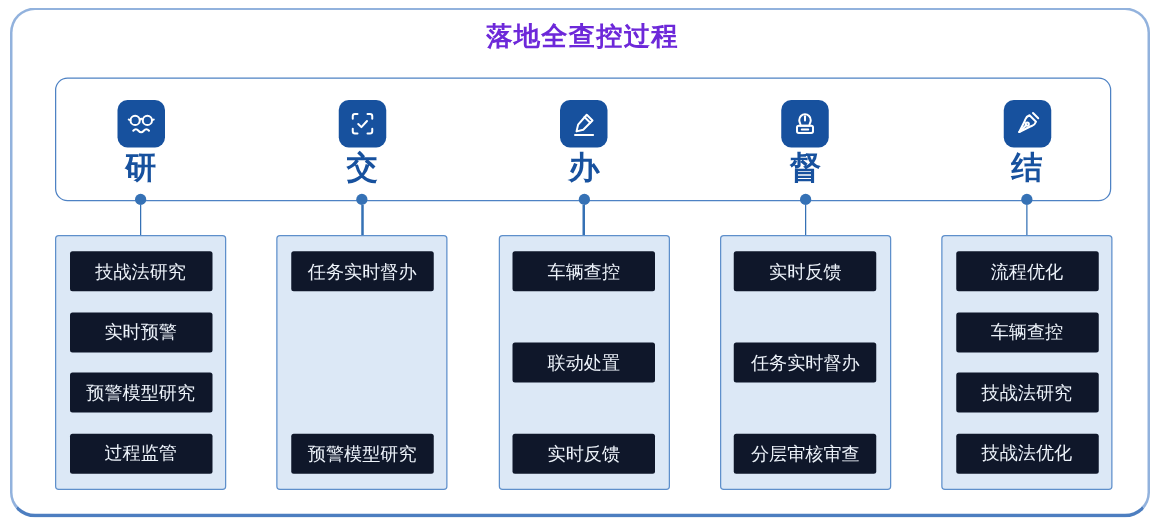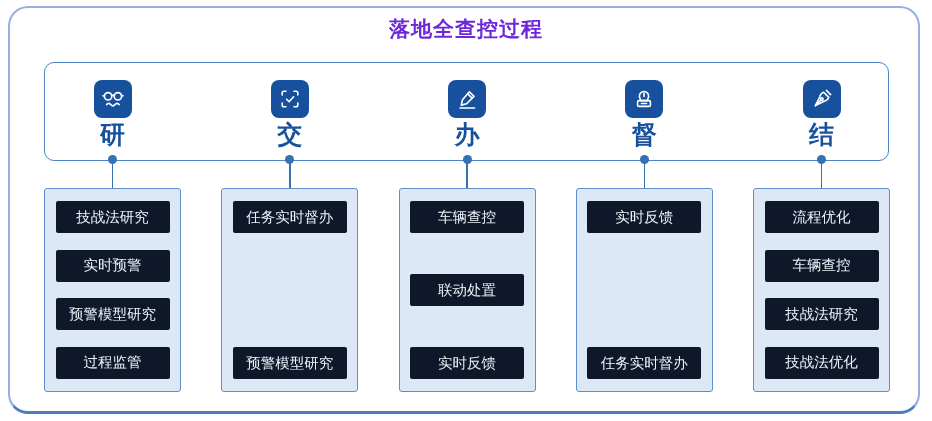--- a/index.html
+++ b/index.html
@@ -123,20 +123,21 @@
           <rect x="5.6" y="13.6" width="12.8" height="5.8" rx="1.4"></rect>
           <path d="M9.4 16.5 h5.2"></path>
         </svg>
       </div>
       <div class="phase-char">督</div>
       <div class="dot"></div>
       <div class="vline"></div>
       <div class="panel">
         <div class="chip">实时反馈</div>
         <div class="chip">任务实时督办</div>
+        <div class="chip">分层审核审查</div>
       </div>
     </div>
 
     <div class="col">
       <div class="icon-tile">
         <svg viewBox="0 0 24 24">
           <path d="M13.6 5.2 l5.2 5.2 c-.6 1.7 -1.7 2.8 -3.4 3.4 l-1.2 .4 L5.4 18.6 9.8 9.8 l.4 -1.2 c.6 -1.7 1.7 -2.8 3.4 -3.4 z"></path>
           <circle cx="11.8" cy="12.2" r="1.3"></circle>
           <path d="M10.9 13.1 L5.4 18.6"></path>
           <path d="M16.4 3.4 l4.2 4.2"></path>

